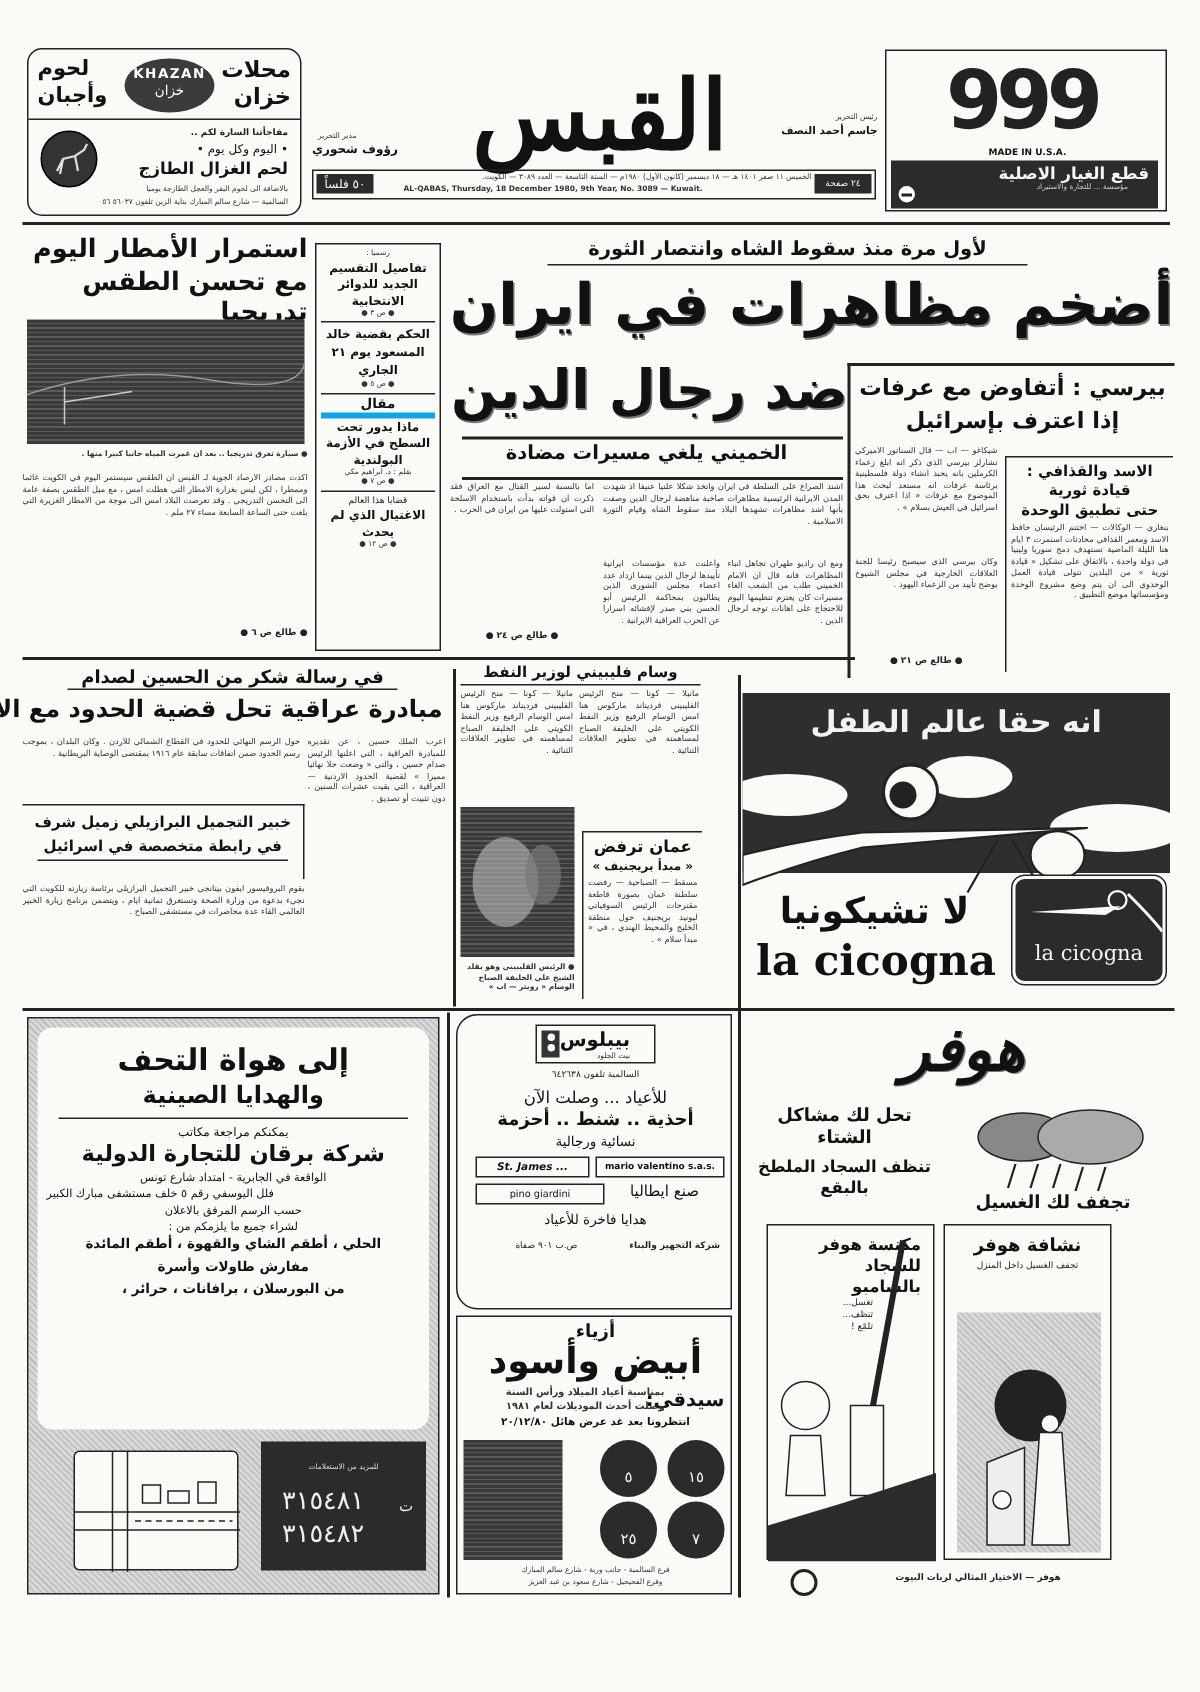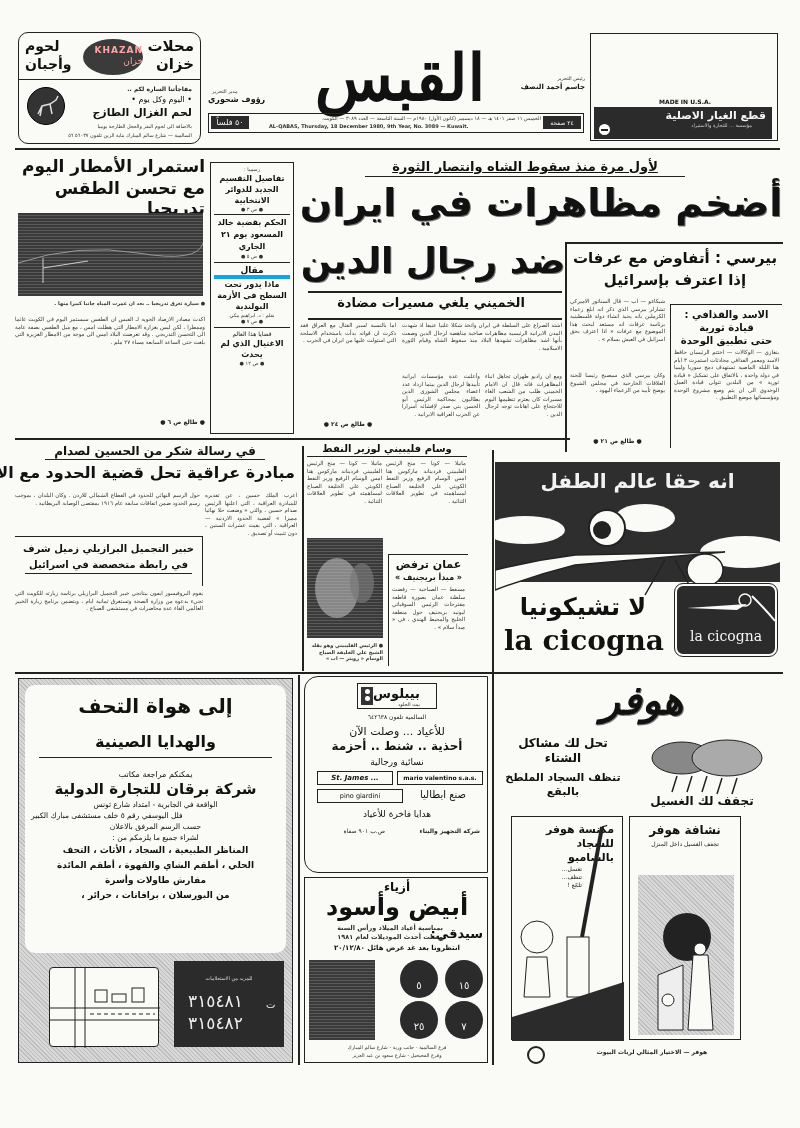--- a/index.html
+++ b/index.html
@@ -21,21 +21,21 @@
   .bodytext { font-size: 5.5px; line-height: 7.5px; color: #333; direction: rtl; text-align: justify; }
   .rule-under { border-bottom: 1.5px solid #222; }
 </style>
 </head>
 <body>
 
 <div class="abs rbox" style="left:18px; top:32px; width:183px; height:112px; background:#fafaf7;">
   <div class="abs" style="left:0; top:0; width:100%; height:47px; border-bottom:1.5px solid #222;"></div>
   <div class="abs rtl bold" style="right:6px; top:4px; width:50px; font-size:15px; line-height:18px;">محلات خزان</div>
   <div class="abs rtl bold" style="left:6px; top:4px; width:50px; font-size:14px; line-height:18px; text-align:left;">لحوم وأجبان</div>
-  <div class="abs center" style="left:64px; top:6px; width:60px; height:36px; border-radius:50%; background:#3b3b3b; color:#fca5a5;text-align:right;">
+  <div class="abs center" style="left:64px; top:6px; width:60px; height:36px; border-radius:50%; background:#3b3b3b; color:#ffffff;">
     <div style="font-size:9px; font-weight:bold; margin-top:6px; letter-spacing:1px;">KHAZAN</div>
     <div style="font-size:9px; margin-top:1px;">خزان</div>
   </div>
   <div class="abs" style="left:8px; top:54px; width:38px; height:38px; border-radius:50%; background:#333; border:1px solid #000;">
     <svg width="38" height="38" viewBox="0 0 38 38">
         <path d="M10 26 L14 18 L22 16 L28 12 L30 8 M22 16 L24 26 M14 18 L12 28" stroke="#ddd" stroke-width="1.5" fill="none"></path>
       </svg>
   </div>
   <div class="abs rtl small" style="right:8px; top:52px; width:130px; font-weight:bold;">مفاجأتنا السارة لكم ..</div>
   <div class="abs rtl" style="right:8px; top:62px; width:130px; font-size:8px;">• اليوم وكل يوم •</div>
@@ -53,20 +53,21 @@
 <div class="abs rtl bold" style="left:500px; top:83px; width:85px; font-size:7px;">جاسم أحمد النصف</div>
 
 <div class="abs box" style="left:208px; top:113px; width:376px; height:20px;">
   <div class="abs dark center" style="left:2px; top:2px; width:38px; height:13px; font-size:8px; line-height:13px;">٥٠ فلساً</div>
   <div class="abs dark center" style="right:2px; top:2px; width:38px; height:13px; font-size:6px; line-height:13px;">٢٤ صفحة</div>
   <div class="abs rtl tiny" style="left:46px; top:1px; width:286px; white-space:nowrap; overflow:hidden;">الخميس ١١ صفر ١٤٠١ هـ — ١٨ ديسمبر (كانون الأول) ١٩٨٠م — السنة التاسعة — العدد ٣٠٨٩ — الكويت.</div>
   <div class="abs tiny bold" style="left:60px; top:9px; width:270px; white-space:nowrap; overflow:hidden;">AL-QABAS, Thursday, 18 December 1980, 9th Year, No. 3089 — Kuwait.</div>
 </div>
 
 <div class="abs box" style="left:590px; top:33px; width:188px; height:108px;">
+  <div class="abs center" style="left:10px; top:4px; width:160px; font-size:54px; font-weight:bold; line-height:58px; color:#222; letter-spacing:-4px;">999</div>
   <div class="abs center bold" style="left:0; top:64px; width:188px; font-size:6px;">MADE IN U.S.A.</div>
   <div class="abs dark" style="left:3px; top:73px; width:178px; height:32px;">
     <div class="rtl bold" style="font-size:11px; padding:2px 6px 0 0;">قطع الغيار الاصلية</div>
     <div class="rtl tiny" style="color:#ccc; padding-right:20px;">مؤسسة ... للتجارة والاستيراد</div>
     <div class="abs" style="left:5px; top:17px; width:11px; height:11px; border-radius:50%; background:#fff; border:2px solid #fff;">
         <div style="width:7px; height:1.5px; background:#222; margin-top:3px;"></div>
       </div>
   </div>
 </div>
 
@@ -97,21 +98,21 @@
     <div style="font-size:8px; line-height:11px; font-weight:bold;">ماذا يدور تحت السطح في الأزمة البولندية</div>
     <div class="tiny">بقلم : د. ابراهيم مكي</div>
     <div class="tiny">● ص ٧ ●</div>
     <div style="border-top:1.2px solid #222; margin:2px 0;"></div>
     <div class="small">قضايا هذا العالم</div>
     <div style="font-size:8px; line-height:11px; font-weight:bold;">الاغتيال الذي لم يحدث</div>
     <div class="tiny">● ص ١٢ ●</div>
   </div>
 </div>
 
-<div class="abs rtl bold center rule-under" style="left:365px; top:158px; width:320px; font-size:13px; line-height:18px; text-align:center;text-decoration:underline;">لأول مرة منذ سقوط الشاه وانتصار الثورة</div>
+<div class="abs rtl bold center rule-under" style="left:365px; top:158px; width:320px; font-size:13px; line-height:18px; text-align:center;">لأول مرة منذ سقوط الشاه وانتصار الثورة</div>
 <div class="abs rtl bold" style="left:298px; top:180px; width:486px; font-size:38px; line-height:46px; text-align:center; text-shadow:1px 1px 0 #777; white-space:nowrap;">أضخم مظاهرات في ايران</div>
 <div class="hr" style="left:565px; top:242px; width:218px;"></div>
 <div class="abs rtl bold" style="left:298px; top:238px; width:270px; font-size:36px; line-height:46px; text-align:center; text-shadow:1px 1px 0 #777; white-space:nowrap;">ضد رجال الدين</div>
 <div class="hr" style="left:308px; top:291px; width:254px;"></div>
 <div class="abs rtl bold" style="left:300px; top:294px; width:262px; font-size:13px; line-height:18px; text-align:center;">الخميني يلغي مسيرات مضادة</div>
 <div class="hr" style="left:308px; top:318px; width:254px;"></div>
 <div class="abs bodytext" style="left:402px; top:322px; width:160px; height:46px; overflow:hidden;">اشتد الصراع على السلطة في ايران واتخذ شكلا علنيا عنيفا اذ شهدت المدن الايرانية الرئيسية مظاهرات صاخبة مناهضة لرجال الدين وصفت بأنها اشد مظاهرات تشهدها البلاد منذ سقوط الشاه وقيام الثورة الاسلامية .</div>
 <div class="abs bodytext" style="left:300px; top:322px; width:96px; height:94px; overflow:hidden;">اما بالنسبة لسير القتال مع العراق فقد ذكرت ان قواته بدأت باستخدام الاسلحة التي استولت عليها من ايران في الحرب .</div>
 <div class="abs bodytext" style="left:402px; top:373px; width:78px; height:60px; overflow:hidden;">وأعلنت عدة مؤسسات ايرانية تأييدها لرجال الدين بينما ازداد عدد اعضاء مجلس الشورى الذين يطالبون بمحاكمة الرئيس أبو الحسن بني صدر لإفشائه اسرارا عن الحرب العراقية الايرانية .</div>
 <div class="abs bodytext" style="left:485px; top:373px; width:77px; height:60px; overflow:hidden;">ومع ان راديو طهران تجاهل انباء المظاهرات فانه قال ان الامام الخميني طلب من الشعب الغاء مسيرات كان يعتزم تنظيمها اليوم للاحتجاج على اهانات توجه لرجال الدين .</div>
@@ -190,28 +191,27 @@
   </div>
 </div>
 
 <div class="hr" style="left:15px; top:672px; width:768px; height:2px;"></div>
 <div class="vr" style="left:298px; top:675px; height:390px;"></div>
 <div class="vr" style="left:492px; top:450px; height:615px;"></div>
 
 <div class="abs grey-bg" style="left:18px; top:678px; width:275px; height:385px; border:1.5px solid #222; padding:6px;">
   <div style="background:#fafaf7; border-radius:10px; height:268px; padding:8px 6px;">
     <div class="rtl bold" style="font-size:20px; line-height:26px; text-align:center;">إلى هواة التحف</div>
-    <div class="rtl bold rule-under" style="font-size:16px; line-height:22px; text-align:center; padding-bottom:4px; margin:12px 8px;">والهدايا الصينية</div>
+    <div class="rtl bold rule-under" style="font-size:16px; line-height:22px; text-align:center; padding-bottom:4px; margin:0 8px;">والهدايا الصينية</div>
     <div class="rtl" style="font-size:8px; text-align:center; margin-top:4px;">يمكنكم مراجعة مكاتب</div>
     <div class="rtl bold" style="font-size:15px; line-height:20px; text-align:center;">شركة برقان للتجارة الدولية</div>
     <div class="rtl" style="font-size:7.5px; line-height:11px; text-align:center;">الواقعة في الجابرية - امتداد شارع تونس</div>
     <div class="rtl" style="font-size:7.5px; line-height:11px; text-align:left;">فلل اليوسفي رقم ٥ خلف مستشفى مبارك الكبير</div>
     <div class="rtl" style="font-size:7.5px; line-height:11px; text-align:center;">حسب الرسم المرفق بالاعلان</div>
     <div class="rtl" style="font-size:7.5px; line-height:11px; text-align:center;">لشراء جميع ما يلزمكم من :</div>
-    <div class="rtl bold" style="font-size:9px; line-height:15px; text-align:center;">المناظر الطبيعية ، السجاد ، الأثاث ، التحف</div>
     <div class="rtl bold" style="font-size:9px; line-height:15px; text-align:center;">الحلي ، أطقم الشاي والقهوة ، أطقم المائدة</div>
     <div class="rtl bold" style="font-size:9px; line-height:15px; text-align:center;">مفارش طاولات وأسرة</div>
     <div class="rtl bold" style="font-size:9px; line-height:15px; text-align:center;">من البورسلان ، برافانات ، حرائر ،</div>
   </div>
   <div class="abs" style="left:30px; top:288px; width:110px; height:80px; background:#fafaf7; border:1px solid #222; border-radius:4px;">
     <svg width="110" height="80">
         <path d="M0 40 L110 40 M0 52 L110 52 M25 0 L25 80 M35 0 L35 80" stroke="#222" stroke-width="1" fill="none"></path>
         <rect x="45" y="22" width="12" height="12" fill="none" stroke="#222"></rect>
         <rect x="62" y="26" width="14" height="8" fill="none" stroke="#222"></rect>
         <rect x="82" y="20" width="12" height="14" fill="none" stroke="#222"></rect>

